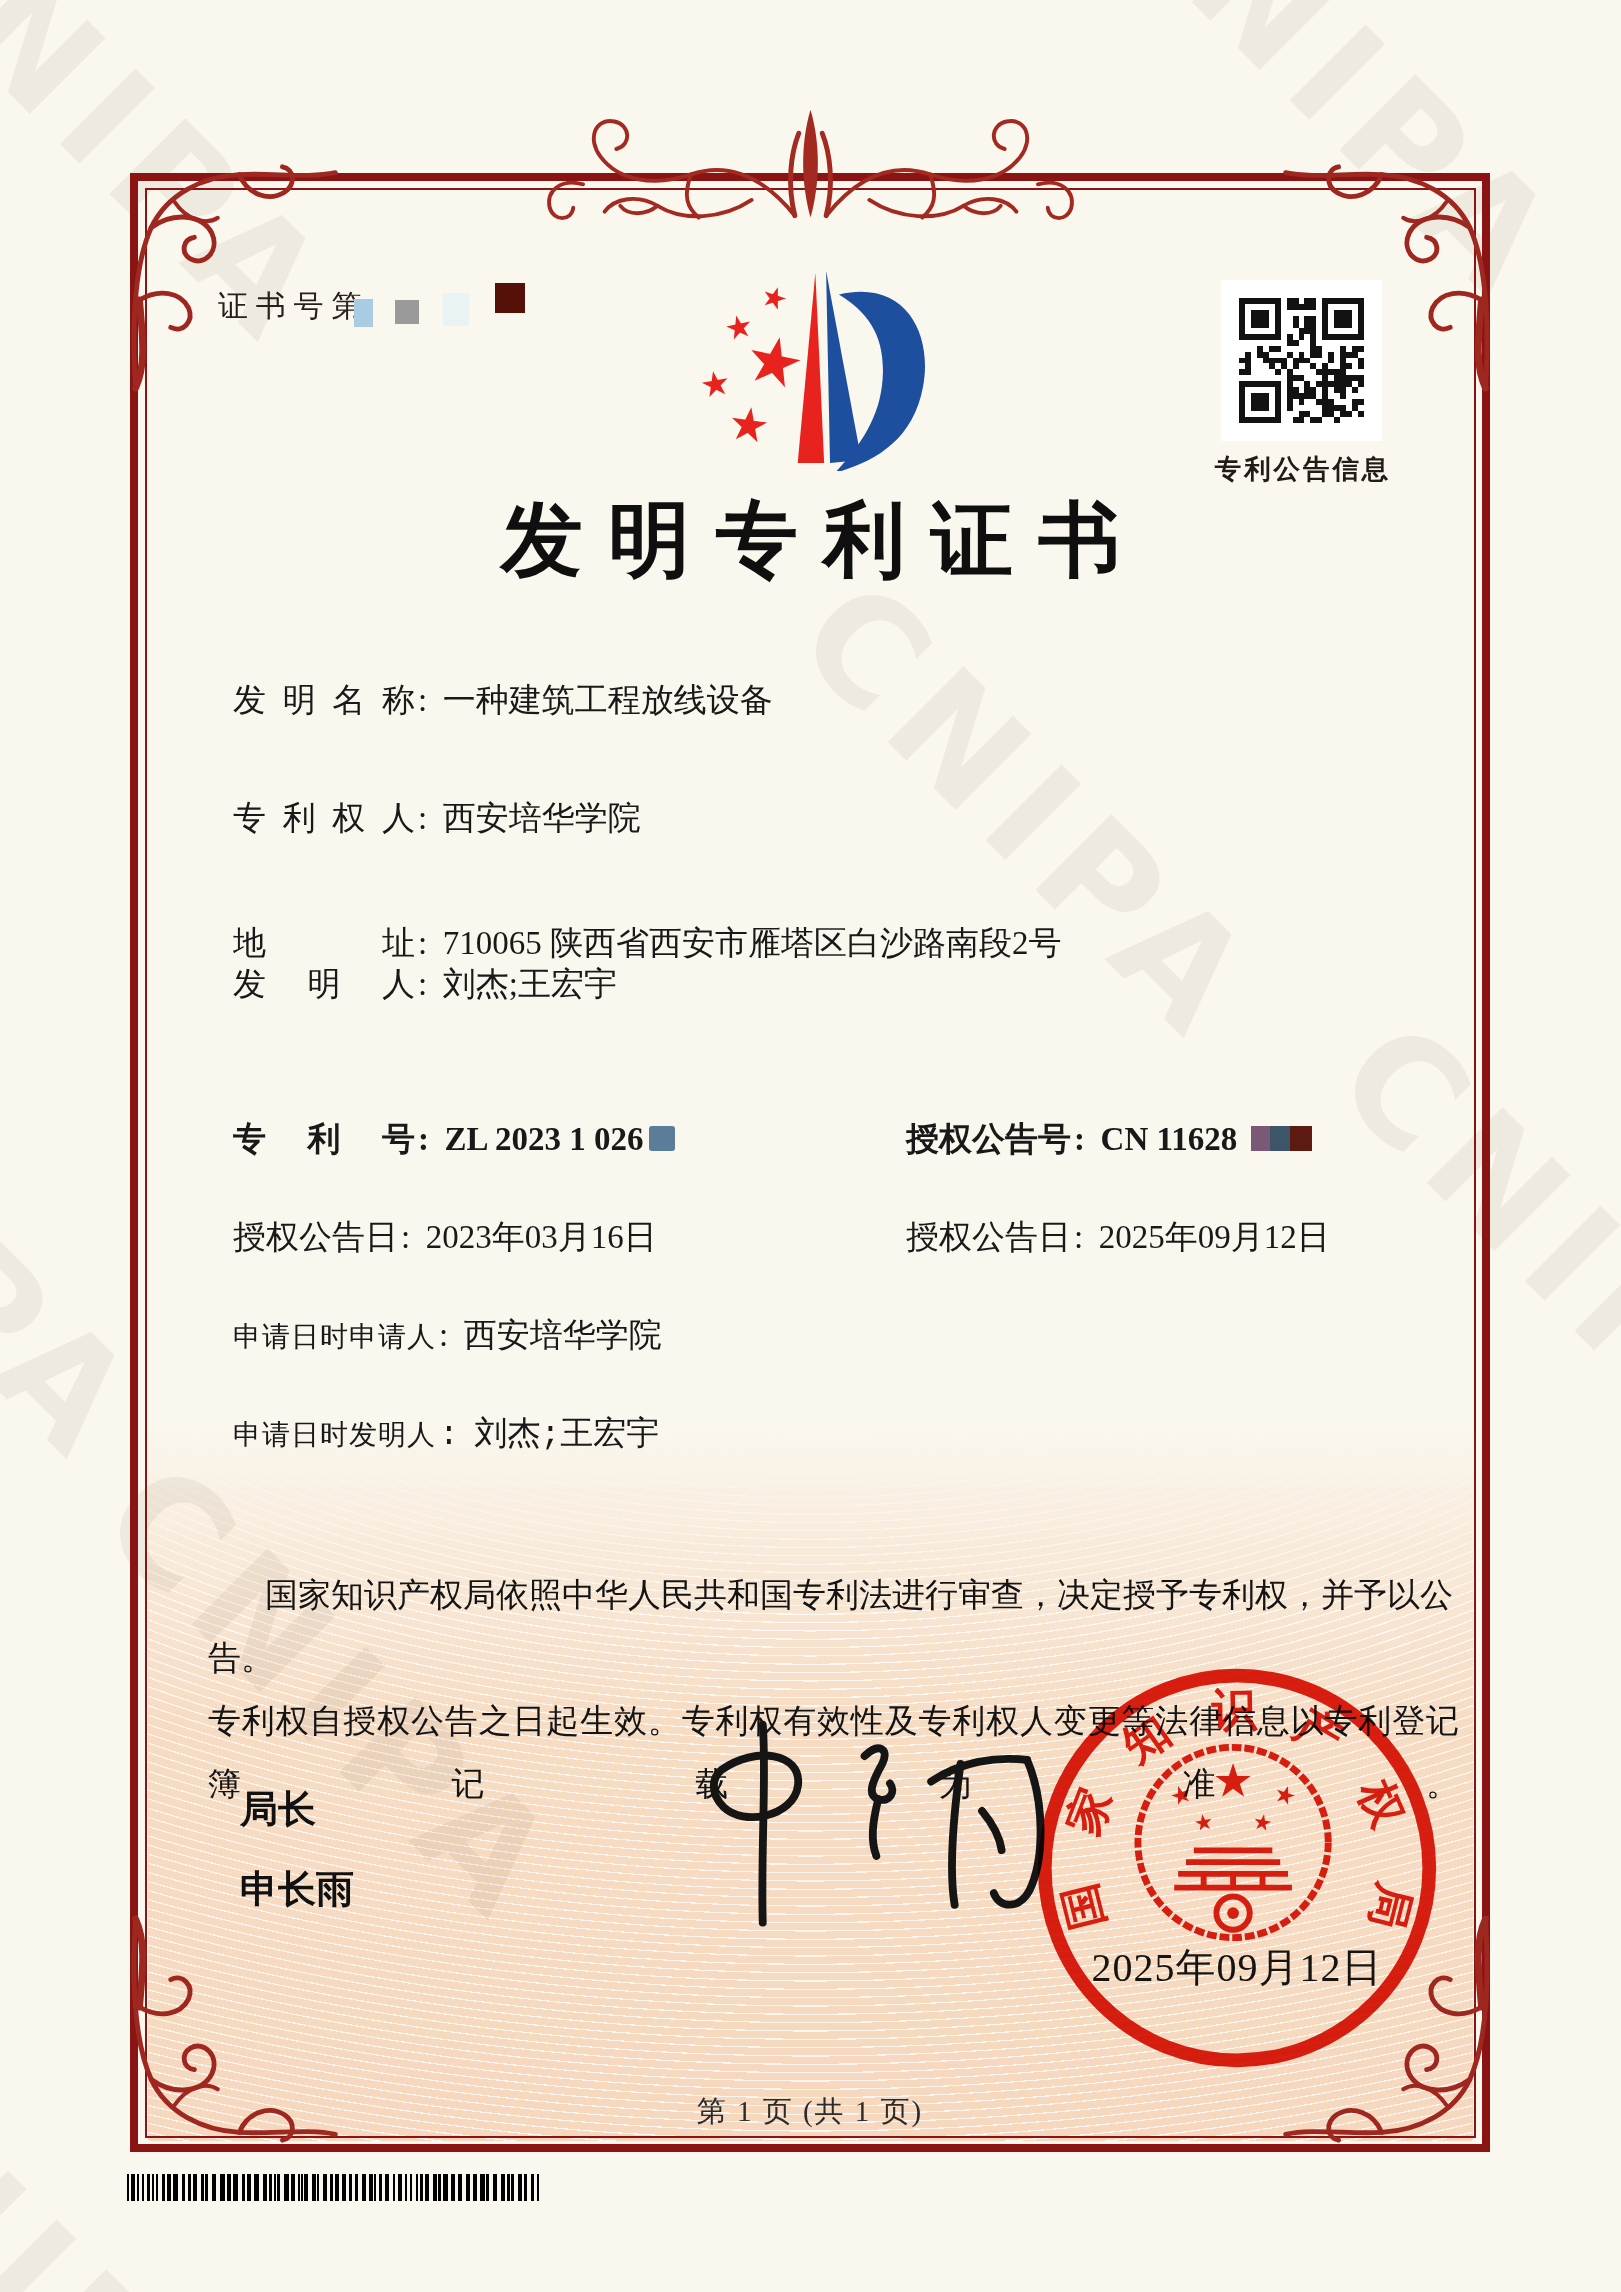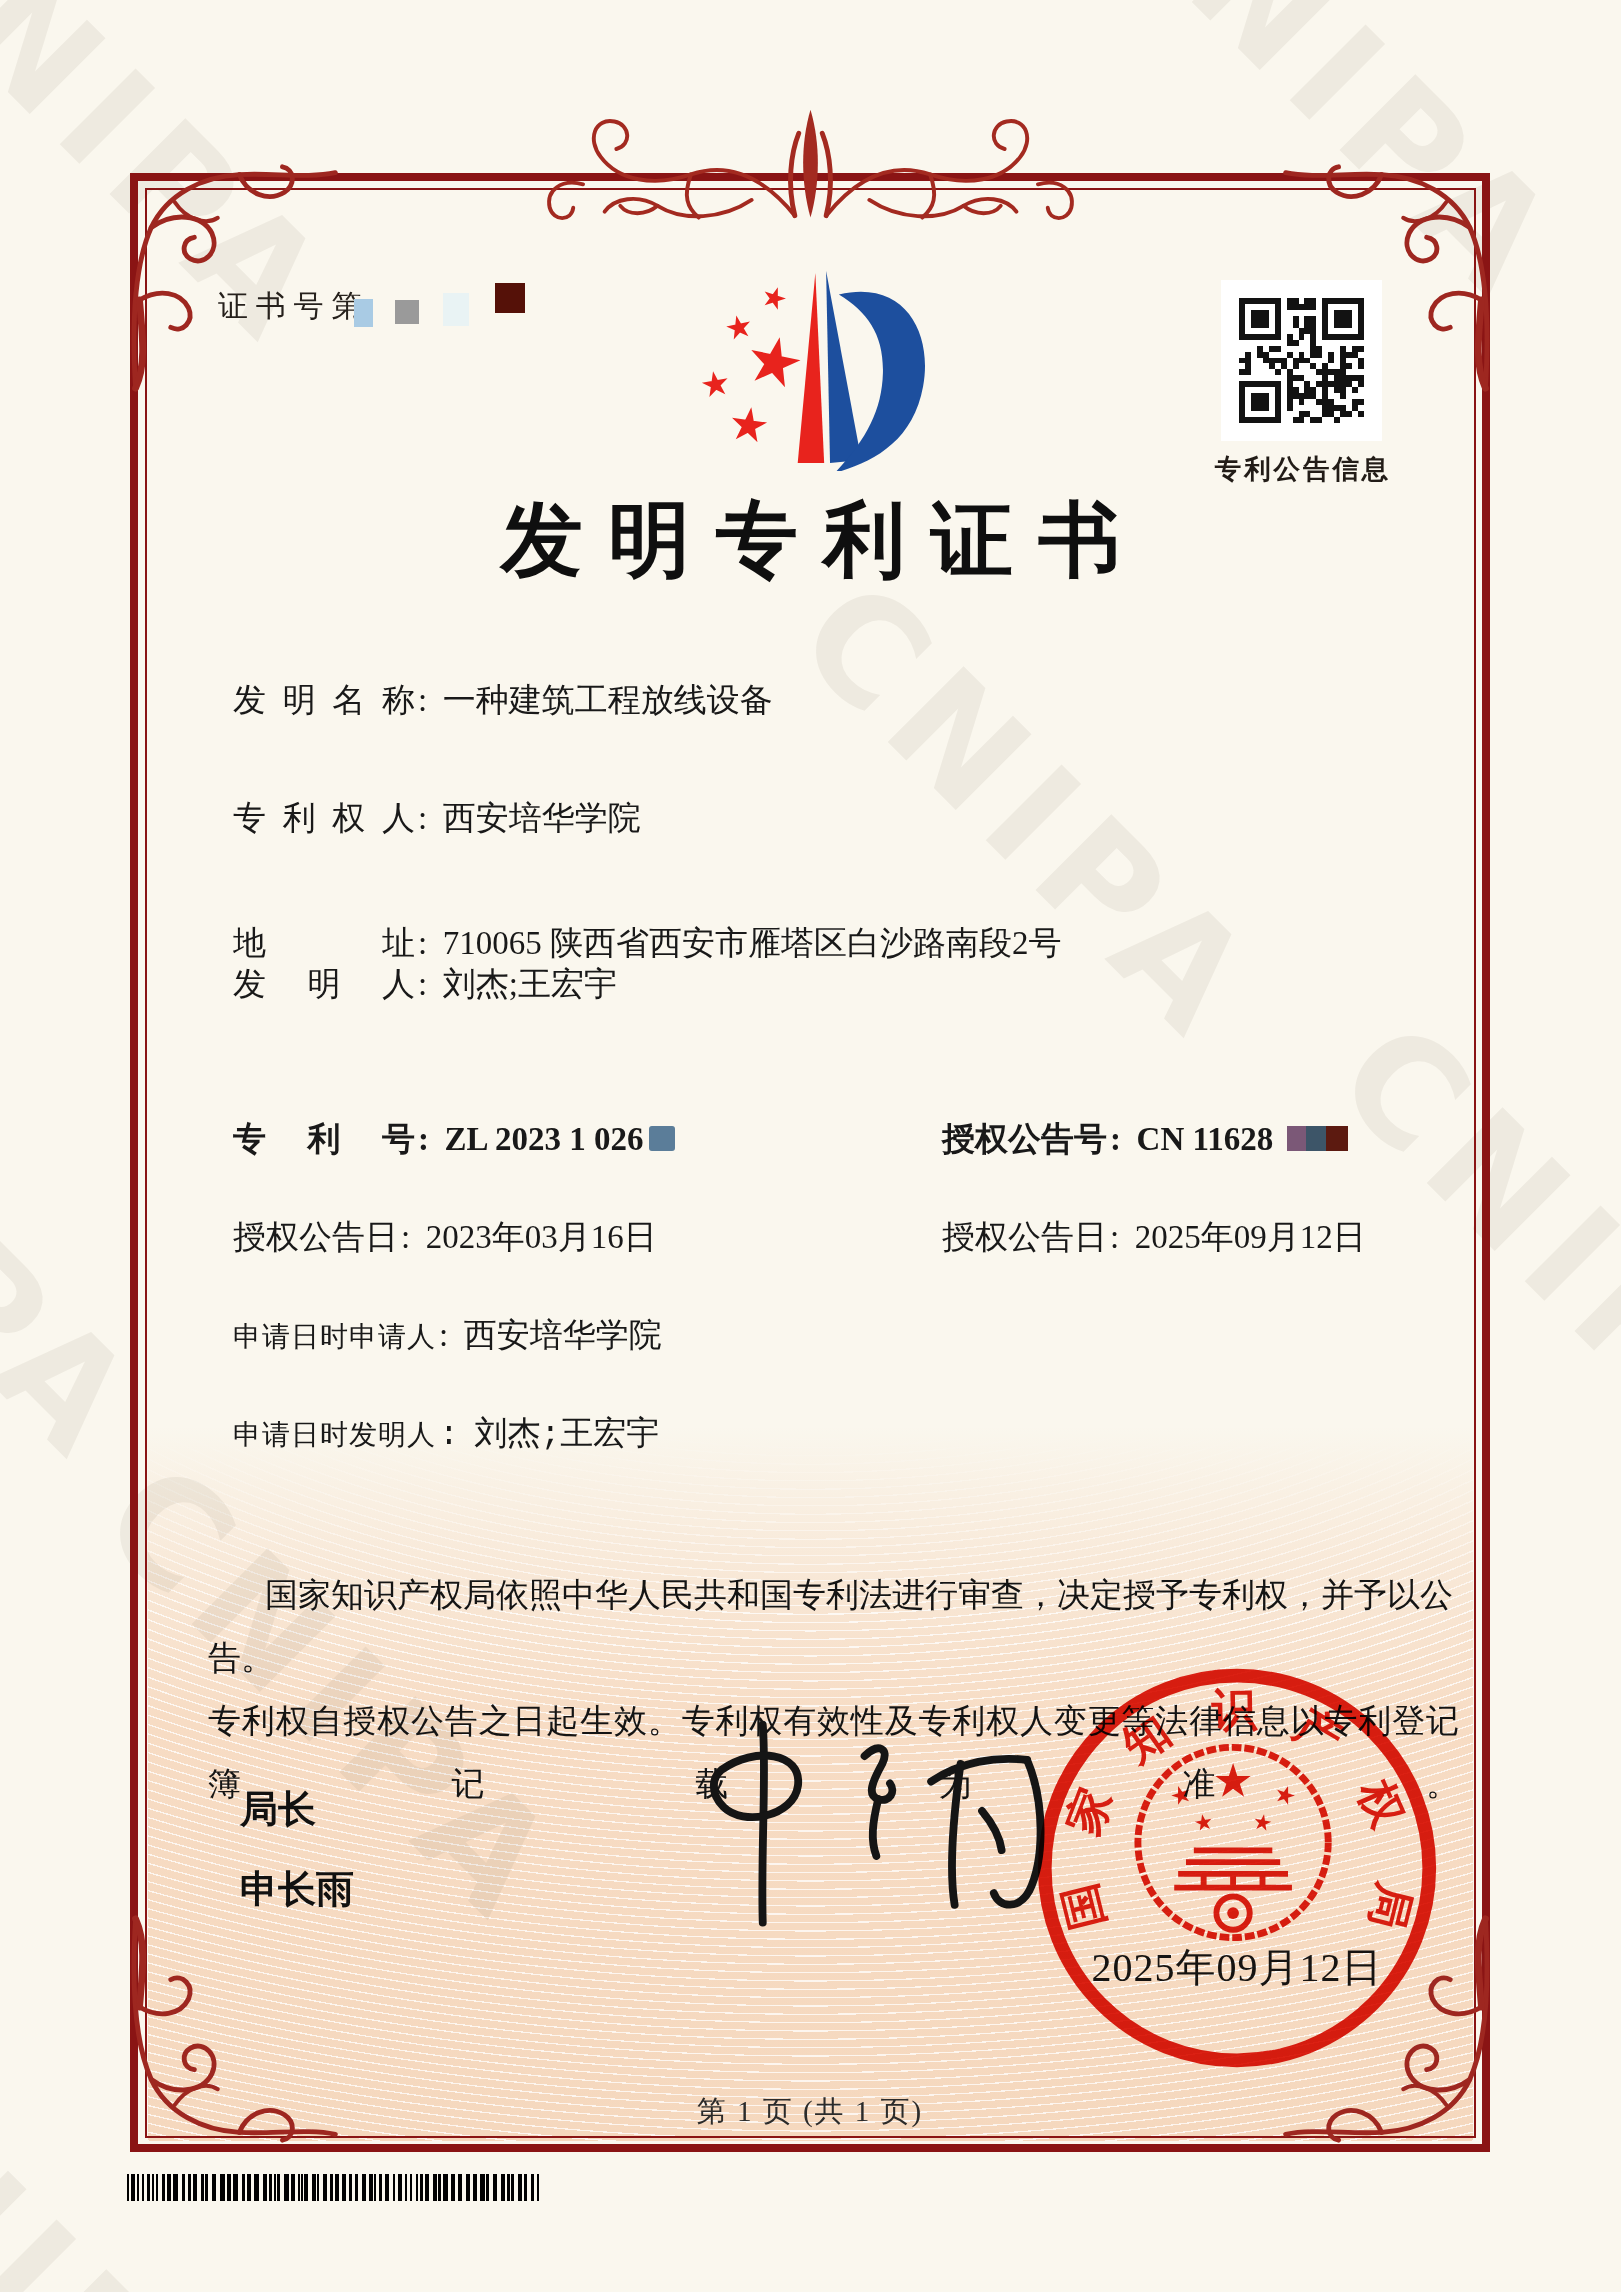--- a/index.html
+++ b/index.html
@@ -60,21 +60,21 @@
   .qr-caption{position:absolute;z-index:4;left:1188px;top:451px;width:230px;text-align:center;
     font-size:26.5px;letter-spacing:2.9px;color:#221c17;font-weight:bold;}
   .title{position:absolute;z-index:4;left:0;top:486px;width:1621px;text-align:center;
     font-size:82px;font-weight:bold;letter-spacing:25.5px;text-indent:25.5px;color:#0f0f0f;}
   
   .row{position:absolute;z-index:4;left:233px;width:1245px;font-size:33px;color:#191919;white-space:nowrap;}
   .r1{top:678px;} .r2{top:796px;} .r3{top:921px;} .r4{top:962px;}
   .r5{top:1117px;font-weight:bold;} .r6{top:1215px;} .r7{top:1313px;} .r8{top:1411px;font-family:Liberation Mono, monospace;}
   .flabel{display:inline-block;width:182px;text-align:justify;text-align-last:justify;text-justify:inter-character;}
   .colon{margin:0 15.7px 0 2.9px;}
-  .rcell{position:absolute;left:673px;top:0;white-space:nowrap;margin-left:36px;}
+  .rcell{position:absolute;left:673px;top:0;white-space:nowrap;}
   .slabel{font-size:28px;letter-spacing:1px;}
   .redact{display:inline-block;vertical-align:middle;margin-top:-7.8px;}
   .rd-slate{width:25.5px;height:25.5px;background:#5b7d99;border-radius:2.9px;margin-left:5.9px;}
   .rd-purple{width:19.6px;height:24.5px;background:#7b5877;margin-left:13.7px;}
   .rd-navy{width:19.6px;height:24.5px;background:#3d5568;}
   .rd-darkred{width:21.6px;height:24.5px;background:#5c1a10;}
   
   .notice{position:absolute;z-index:4;left:208px;top:1564px;width:1251px;font-size:33px;line-height:63px;color:#141414;font-family:Liberation Serif, serif;}
   .notice .l1{text-indent:57px;}
   .notice .l2{text-align:justify;text-align-last:justify;text-justify:inter-character;}

